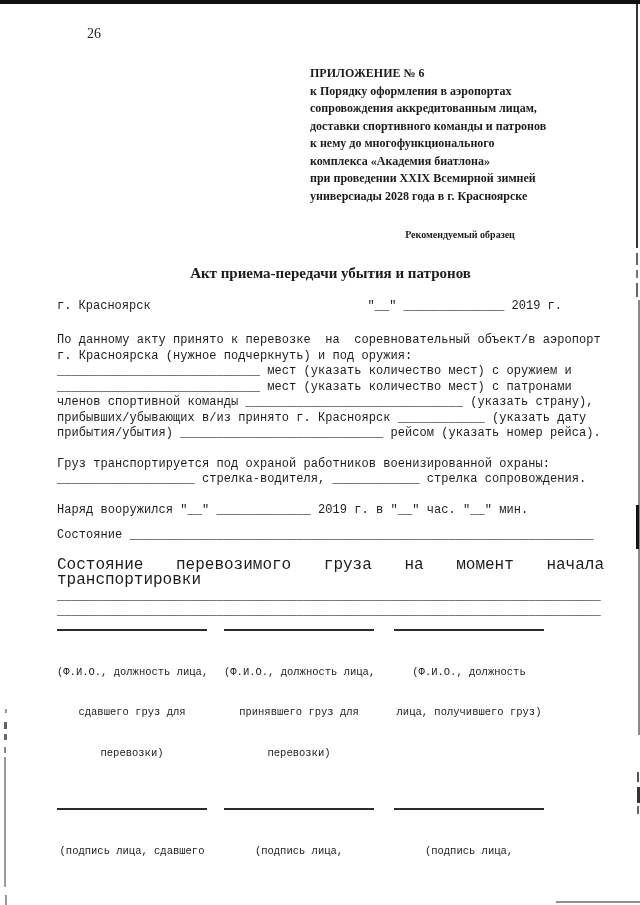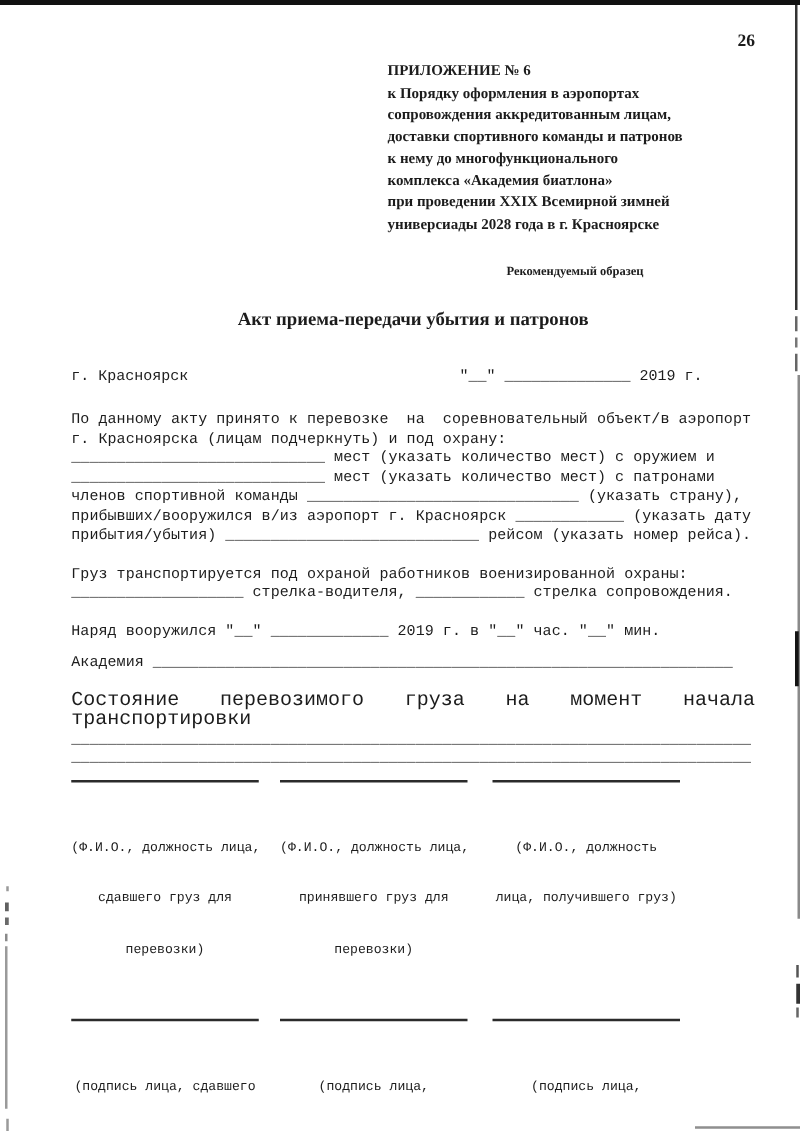--- a/index.html
+++ b/index.html
@@ -19,24 +19,24 @@
     position:relative;
     width:640px;height:905px;
     box-sizing:border-box;
     padding:26px 36px 0 57px;
   }
   
   .serif{font-family:"Liberation Serif","DejaVu Serif",serif;}
   .mono{font-family:"Liberation Mono","DejaVu Sans Mono",monospace;}
   
   .page-number{
-    text-align:right;
-    font-size:14px;font-weight:bold;
+    text-align:left;
+    font-size:14px;font-weight:normal;
     margin-left:30px;
-    margin-bottom:6px;
+    margin-bottom:23px;
   }
   .appendix{
     margin-left:auto;
     width:300px;
     margin-right:-6px;
     text-align:left;
     font-size:12px;font-weight:bold;
     line-height:17.5px;
   }
   .recommended{
@@ -48,21 +48,21 @@
     margin-top:24px;
   }
   .doc-title{
     text-align:center;
     font-size:15px;font-weight:bold;
     margin-top:25px;
   }
   
   .place-date{
     display:flex;justify-content:space-between;
-    margin-top:29px;
+    margin-top:17px;
     font-size:12px;line-height:15px;
     white-space:pre;
   }
   .place-date .date-part{padding-right:42px;}
   .body-text{margin-top:19px;}
   .mono-line{
     font-size:12px;line-height:15.5px;
     white-space:pre;
     letter-spacing:0.05px;
   }
@@ -73,21 +73,21 @@
     text-align:justify;
     text-align-last:justify;
     width:547px;
   }
   .gap-s{margin-top:10px;}
   .gap-m{margin-top:14px;}
   .sig-row{display:flex;}
   .sig-cell{
     width:150px;
     border-top:2px solid #2b2b2b;
-    padding-top:20px;
+    padding-top:8px;
     text-align:center;
     font-size:10.5px;line-height:13.5px;
     white-space:pre;
   }
   .sig-cell.c2{margin-left:17px;}
   .sig-cell.c3{margin-left:20px;}
   .sig-row2{margin-top:21px;}
   
   .artifact{position:absolute;pointer-events:none;}
 </style>
@@ -115,39 +115,39 @@
 
   <div class="place-date mono">
     <span>г. Красноярск</span>
     <span class="date-part">"__" ______________ 2019 г.</span>
   </div>
 
   <div class="body-text mono">
 
     <div>
       <div class="mono-line">По данному акту принято к перевозке  на  соревновательный объект/в аэропорт</div>
-      <div class="mono-line">г. Красноярска (лицам подчеркнуть) и под охрану:</div>
+      <div class="mono-line">г. Красноярска (нужное подчеркнуть) и под оружия:</div>
       <div class="mono-line">____________________________ мест (указать количество мест) с оружием и</div>
       <div class="mono-line">____________________________ мест (указать количество мест) с патронами</div>
       <div class="mono-line">членов спортивной команды ______________________________ (указать страну),</div>
-      <div class="mono-line">прибывших/вооружился в/из аэропорт г. Красноярск ____________ (указать дату</div>
+      <div class="mono-line">прибывших/убывающих в/из принято г. Красноярск ____________ (указать дату</div>
       <div class="mono-line">прибытия/убытия) ____________________________ рейсом (указать номер рейса).</div>
     </div>
 
     <div class="par">
       <div class="mono-line">Груз транспортируется под охраной работников военизированной охраны:</div>
       <div class="mono-line">___________________ стрелка-водителя, ____________ стрелка сопровождения.</div>
     </div>
 
     <div class="par">
       <div class="mono-line">Наряд вооружился "__" _____________ 2019 г. в "__" час. "__" мин.</div>
     </div>
 
     <div class="par gap-s">
-      <div class="mono-line">Академия ________________________________________________________________</div>
+      <div class="mono-line">Состояние ________________________________________________________________</div>
     </div>
 
     <div class="par gap-m">
       <div class="justify-line">Состояние перевозимого груза на момент начала транспортировки</div>
       <div class="mono-line">___________________________________________________________________________</div>
       <div class="mono-line">___________________________________________________________________________</div>
     </div>
 
     <div>
 

